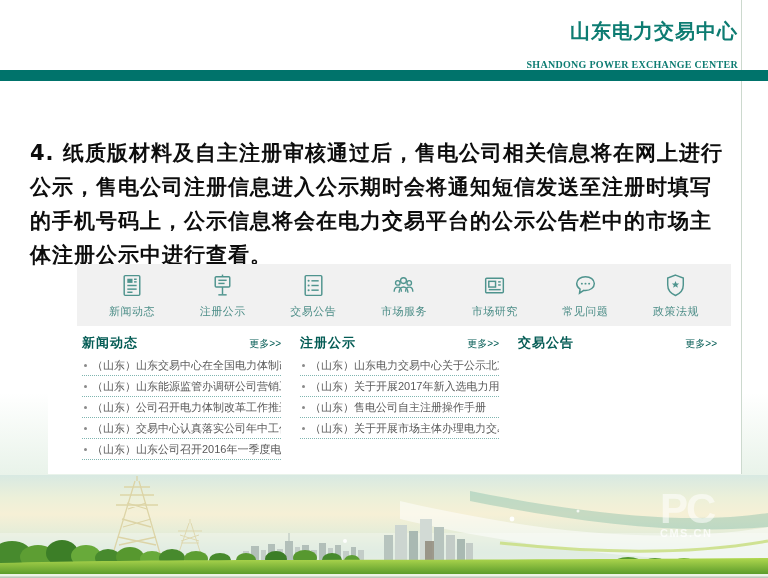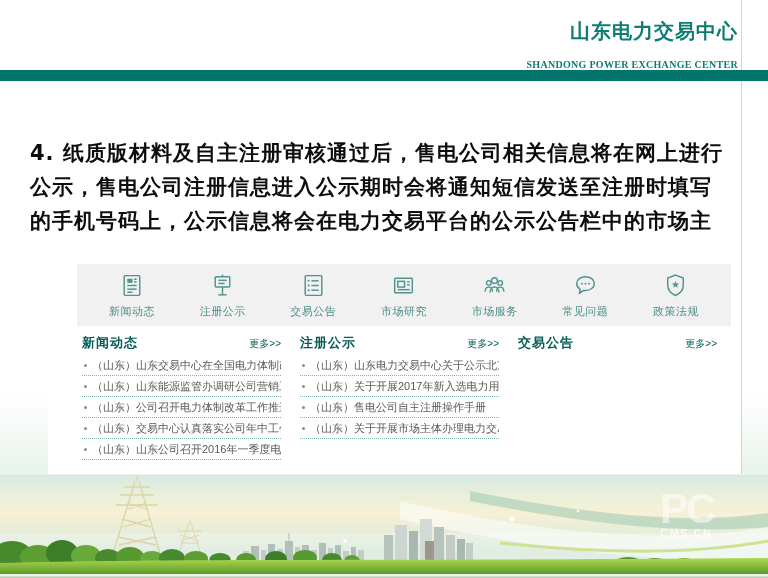--- a/index.html
+++ b/index.html
@@ -62,20 +62,21 @@
 
 <div class="logo">
   <div class="logo-cn">山东电力交易中心</div>
   <div class="logo-en">SHANDONG POWER EXCHANGE CENTER</div>
 </div>
 
 <div class="paragraph">
   <div class="pline">4. 纸质版材料及自主注册审核通过后，售电公司相关信息将在网上进行</div>
   <div class="pline">公示，售电公司注册信息进入公示期时会将通知短信发送至注册时填写</div>
   <div class="pline">的手机号码上，公示信息将会在电力交易平台的公示公告栏中的市场主</div>
+  <div class="pline">体注册公示中进行查看。</div>
 </div>
 
 <div class="portal">
   <div class="pnav">
 
     <div class="nav-item">
       <svg width="27" height="27" viewBox="0 0 26 26">
         <g stroke="#4F948E" stroke-width="1.4" fill="none">
           <rect x="5" y="3.5" width="15" height="19" rx="1"></rect>
           <line x1="8" y1="13" x2="17" y2="13"></line>
@@ -113,43 +114,43 @@
         </g>
         <circle cx="8.3" cy="8.5" r="1" fill="#4F948E"></circle>
           <circle cx="8.3" cy="13" r="1" fill="#4F948E"></circle>
           <circle cx="8.3" cy="17.5" r="1" fill="#4F948E"></circle>
       </svg>
       <span class="nav-label">交易公告</span>
     </div>
 
     <div class="nav-item">
       <svg width="27" height="27" viewBox="0 0 26 26">
-        <g stroke="#4F948E" stroke-width="1.4" fill="none">
-          <rect x="4.5" y="6" width="17" height="14" rx="1"></rect>
-          <rect x="7.5" y="9" width="6.5" height="5.5"></rect>
-          <line x1="16.5" y1="9.5" x2="19" y2="9.5"></line>
-            <line x1="16.5" y1="12.5" x2="19" y2="12.5"></line>
-          <line x1="7.5" y1="17" x2="19" y2="17"></line>
-        </g>
-      </svg>
-      <span class="nav-label">市场研究</span>
-    </div>
-
-    <div class="nav-item">
-      <svg width="27" height="27" viewBox="0 0 26 26">
         <g stroke="#4F948E" stroke-width="1.3" fill="none">
           <circle cx="7.5" cy="10.5" r="2.2"></circle>
           <path d="M4 19 c0-3 1.8-4.4 3.5-4.4 s3.5 1.4 3.5 4.4"></path>
           <circle cx="18.5" cy="10.5" r="2.2"></circle>
           <path d="M15 19 c0-3 1.8-4.4 3.5-4.4 s3.5 1.4 3.5 4.4"></path>
           <circle cx="13" cy="8.3" r="2.8"></circle>
           <path d="M8.7 20 c0-3.8 2.2-5.6 4.3-5.6 s4.3 1.8 4.3 5.6"></path>
         </g>
       </svg>
       <span class="nav-label">市场服务</span>
+    </div>
+
+    <div class="nav-item">
+      <svg width="27" height="27" viewBox="0 0 26 26">
+        <g stroke="#4F948E" stroke-width="1.4" fill="none">
+          <rect x="4.5" y="6" width="17" height="14" rx="1"></rect>
+          <rect x="7.5" y="9" width="6.5" height="5.5"></rect>
+          <line x1="16.5" y1="9.5" x2="19" y2="9.5"></line>
+            <line x1="16.5" y1="12.5" x2="19" y2="12.5"></line>
+          <line x1="7.5" y1="17" x2="19" y2="17"></line>
+        </g>
+      </svg>
+      <span class="nav-label">市场研究</span>
     </div>
 
     <div class="nav-item">
       <svg width="27" height="27" viewBox="0 0 26 26">
         <path d="M13 4.5 c-4.7 0 -8.5 2.9 -8.5 6.6 c0 2.2 1.3 4.1 3.3 5.3 l-0.6 4 l4.2-2.7 c0.5 0.1 1 0.1 1.6 0.1 c4.7 0 8.5-2.9 8.5-6.7 s-3.8-6.6-8.5-6.6 Z" stroke="#4F948E" stroke-width="1.4" fill="none"></path>
         <circle cx="9.5" cy="11.2" r="0.95" fill="#4F948E"></circle>
           <circle cx="13" cy="11.2" r="0.95" fill="#4F948E"></circle>
           <circle cx="16.5" cy="11.2" r="0.95" fill="#4F948E"></circle>
       </svg>
       <span class="nav-label">常见问题</span>

